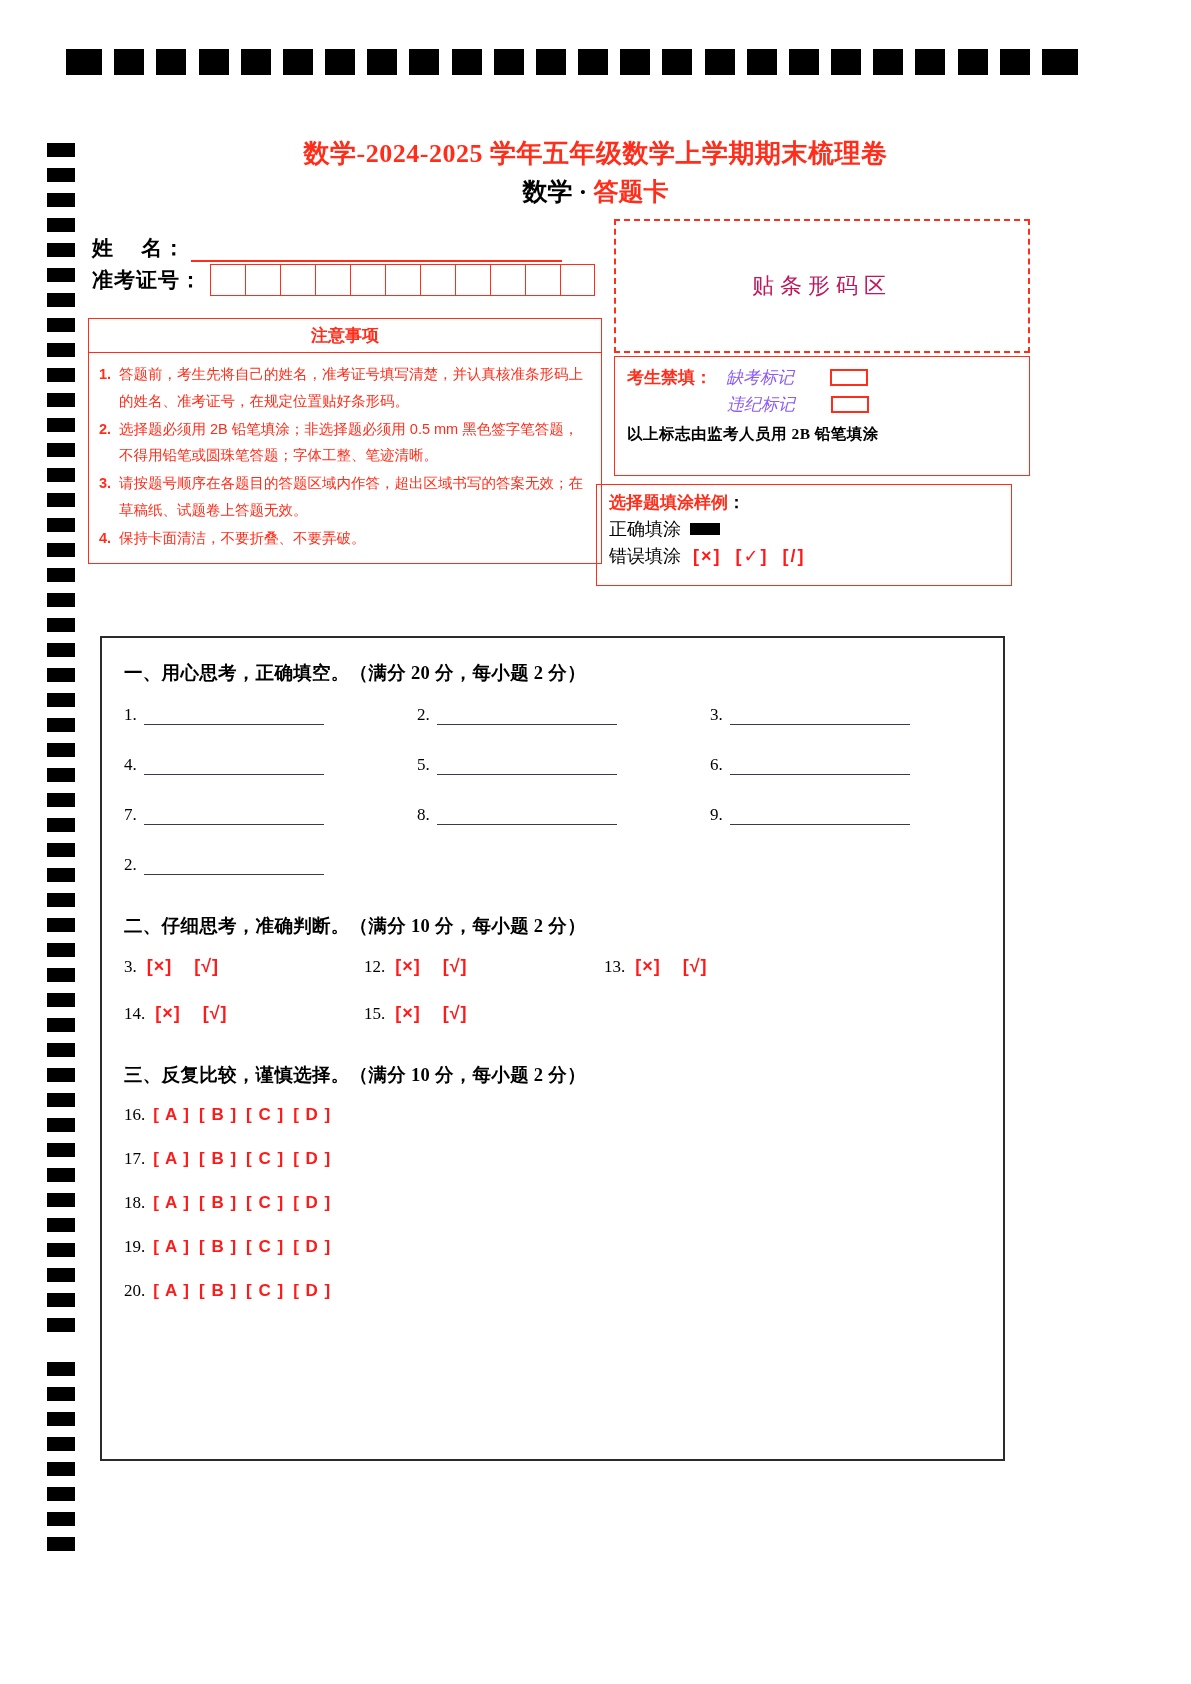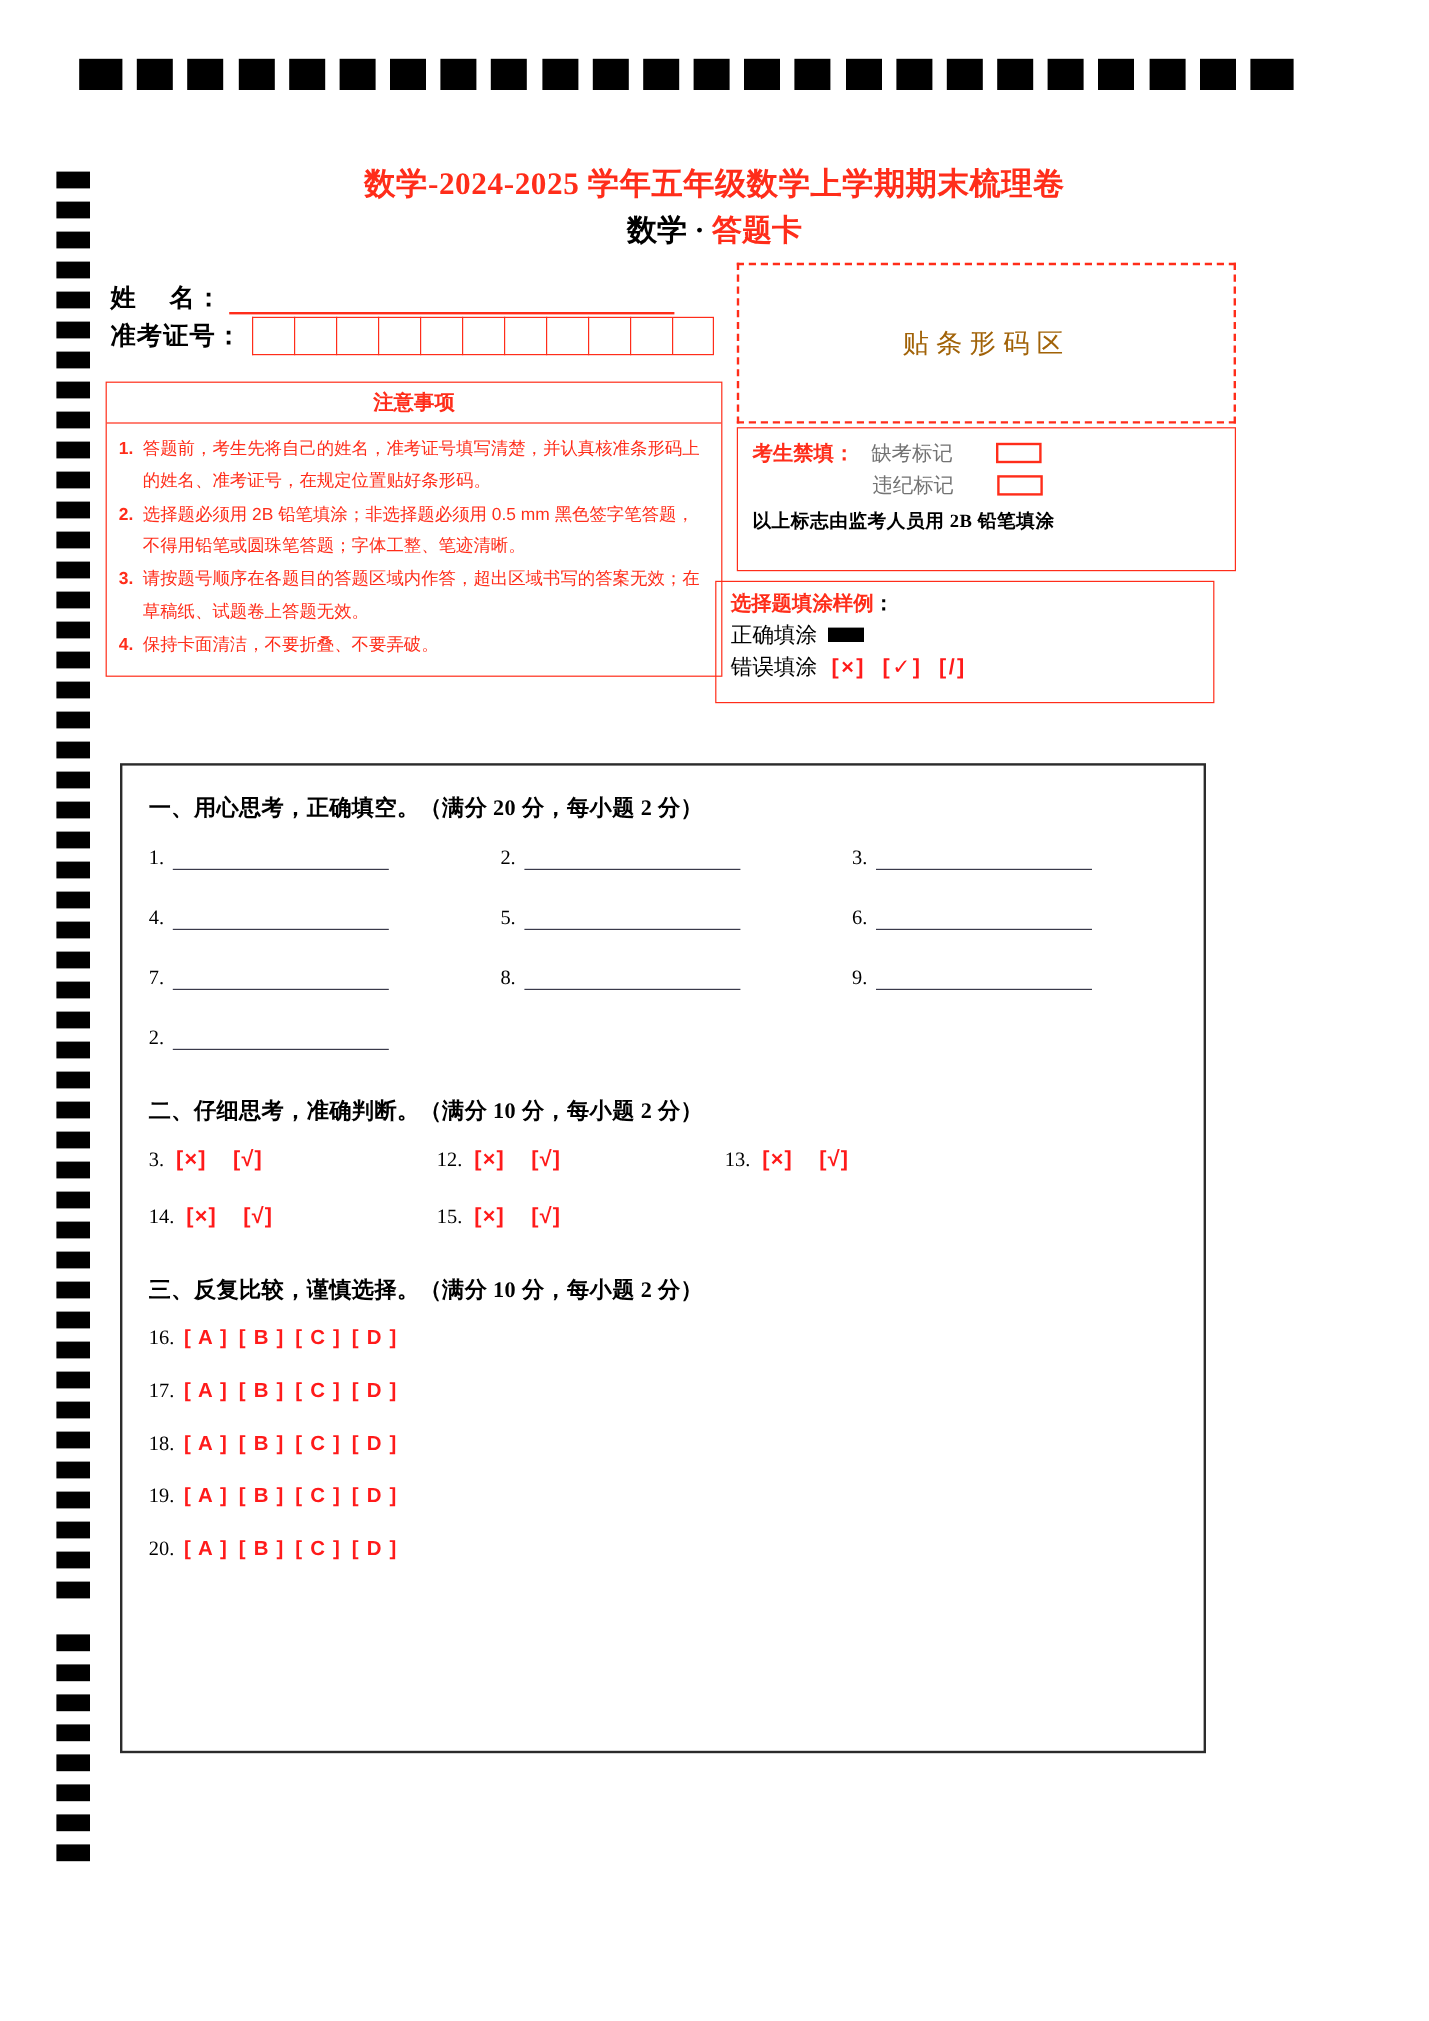--- a/index.html
+++ b/index.html
@@ -52,29 +52,29 @@
     padding:5px 0 5px;border-bottom:1.6px solid #ff2d1a;}
   .notice-body{padding:8px 10px 10px 10px;}
   .n-item{display:flex;font-size:14.5px;color:#ff2d1a;line-height:1.85;margin-bottom:1px;}
   .n-num{width:20px;flex:none;font-weight:bold;}
   .n-txt{flex:1;}
 
   
   .barcode{position:absolute;left:614px;top:219px;width:416px;height:134px;
     border:2px dashed #ff2d1a;box-sizing:border-box;
     display:flex;align-items:center;justify-content:center;}
-  .barcode span{font-size:22px;color:#a16207;letter-spacing:6px;
+  .barcode span{font-size:22px;color:#be185d;letter-spacing:6px;
     font-family:"Liberation Serif","DejaVu Serif",serif;}
 
   
   .forbid{position:absolute;left:614px;top:356px;width:416px;height:120px;
     border:1.8px solid #ff2d1a;box-sizing:border-box;padding:7px 0 0 12px;}
   .fb-row{display:flex;align-items:center;font-size:17px;height:27px;}
   .fb-title{color:#ff2d1a;font-weight:bold;white-space:pre;}
-  .fb-label{color:#737373;margin-left:14px;white-space:pre;}
+  .fb-label{color:#8b5cf6;margin-left:14px;white-space:pre;font-style:italic;}
   .fb-label.ind{margin-left:100px;}
   .fb-chip{width:38px;height:17px;border:2px solid #ff2d1a;margin-left:36px;box-sizing:border-box;}
   .fb-note{font-size:15.5px;font-weight:bold;margin-top:6px;letter-spacing:.5px;
     font-family:"Liberation Serif","DejaVu Serif",serif;}
 
   
   .sample{position:absolute;left:596px;top:484px;width:416px;height:102px;
     border:1.8px solid #ff2d1a;box-sizing:border-box;padding:6px 0 0 12px;}
   .sp-title{font-size:17px;color:#ff2d1a;font-weight:bold;}
   .sp-title .colon{color:#000;}

